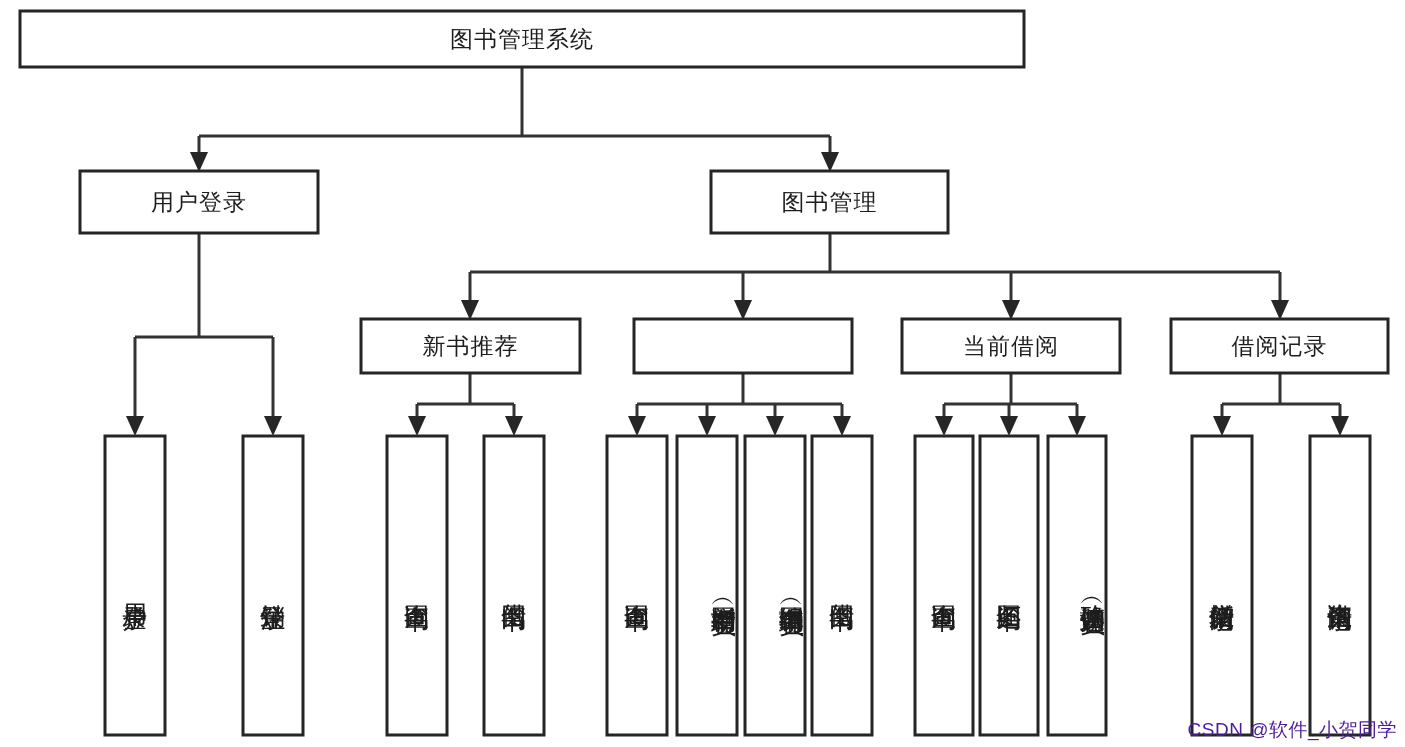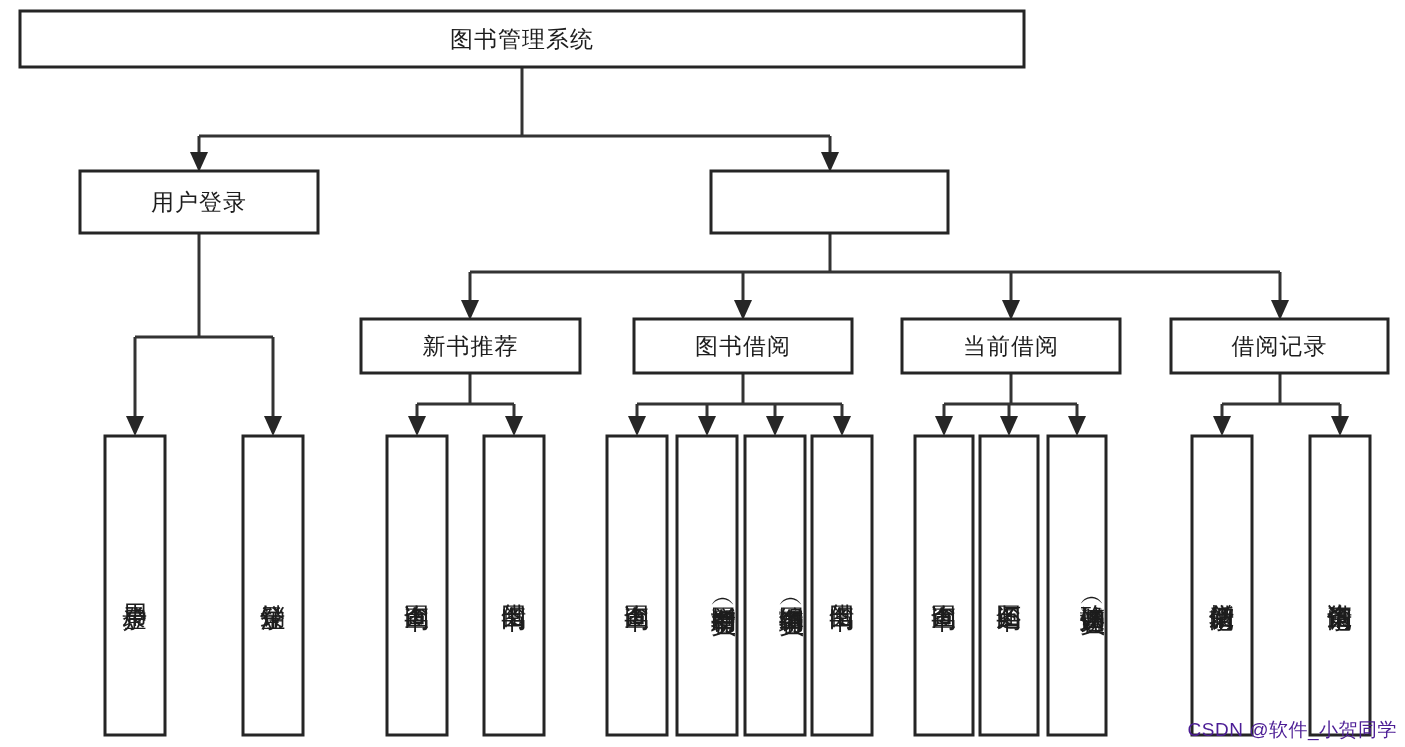--- a/index.html
+++ b/index.html
@@ -192,23 +192,23 @@
     <rect class="node-rect" x="980" y="436" width="58" height="299"></rect>
     <rect class="node-rect" x="1048" y="436" width="58" height="299"></rect>
 
     <rect class="node-rect" x="1192" y="436" width="60" height="299"></rect>
     <rect class="node-rect" x="1310" y="436" width="60" height="299"></rect>
   </svg>
 
   <div class="horiz-text" style="left:20px; top:11px; width:1004px; height:56px;">图书管理系统</div>
 
   <div class="horiz-text" style="left:80px; top:171px; width:238px; height:62px;">用户登录</div>
+  <div class="horiz-text" style="left:711px; top:171px; width:237px; height:62px;">图书管理</div>
 
   <div class="horiz-text" style="left:361px; top:319px; width:219px; height:54px;border-radius:10px;">新书推荐</div>
-  <div class="horiz-text" style="left:634px; top:319px; width:218px; height:54px;">图书借阅</div>
   <div class="horiz-text" style="left:902px; top:319px; width:218px; height:54px;border-radius:23px;">当前借阅</div>
   <div class="horiz-text" style="left:1171px; top:319px; width:217px; height:54px;">借阅记录</div>
 
   <div class="vert-text" style="left:105px; top:436px; width:60px; height:299px;">用户登录</div>
   <div class="vert-text" style="left:243px; top:436px; width:60px; height:299px;">注销登录</div>
 
   <div class="vert-text" style="left:387px; top:436px; width:60px; height:299px;">查询图书</div>
   <div class="vert-text" style="left:484px; top:436px; width:60px; height:299px;">借阅图书</div>
 
   <div class="vert-text" style="left:607px; top:436px; width:60px; height:299px;">查询图书</div>

